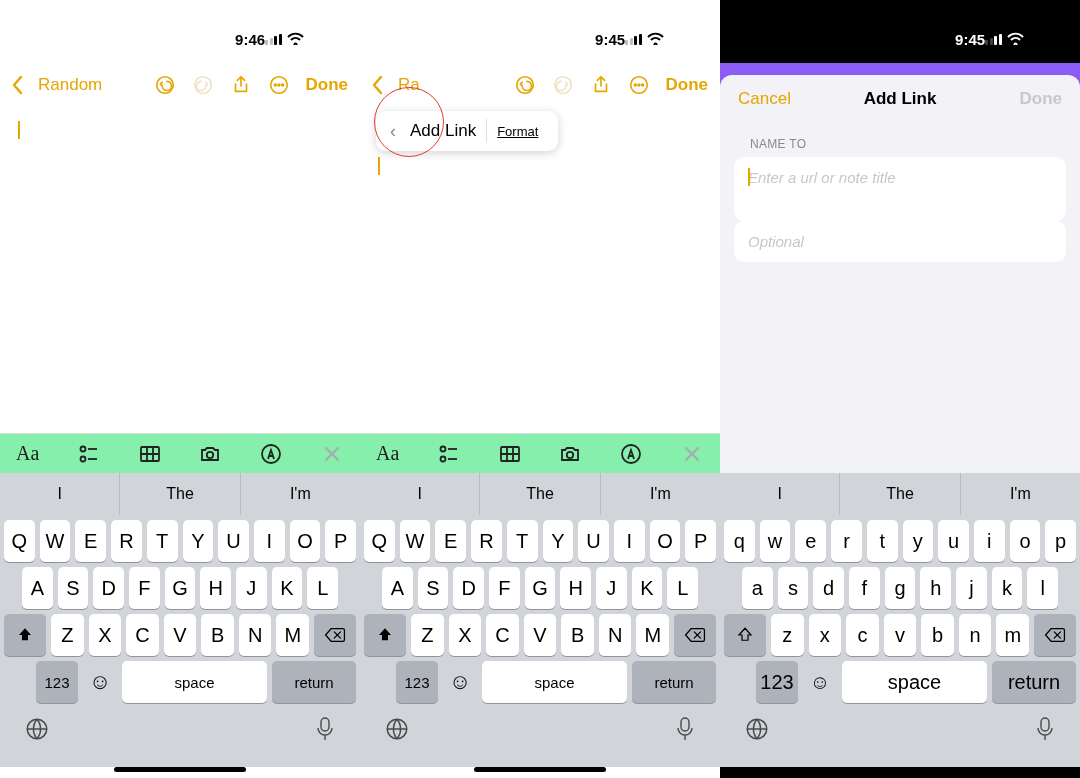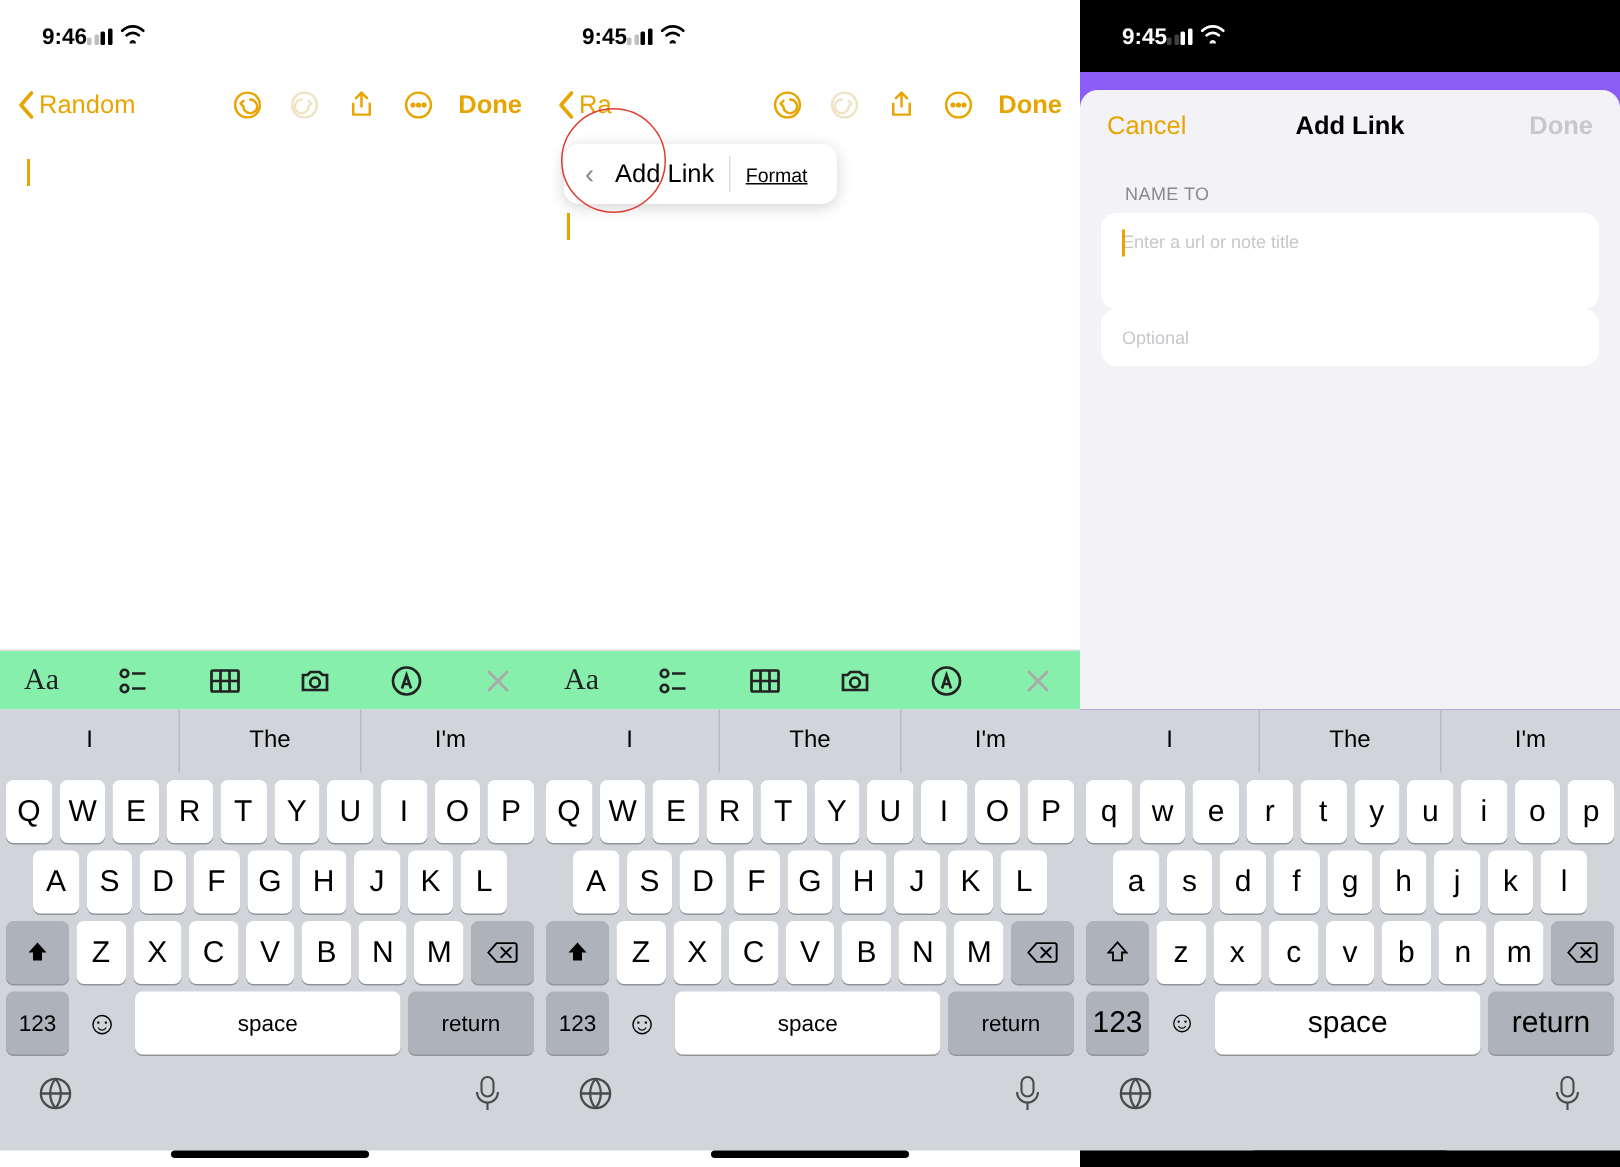--- a/index.html
+++ b/index.html
@@ -1,31 +1,31 @@
 <!DOCTYPE html>
 <html><head>
 <meta charset="utf-8">
 <style>
   * { box-sizing: border-box; margin: 0; padding: 0; font-family: -apple-system, "Helvetica Neue", Arial, sans-serif; }
   body { width: 1080px; height: 778px; display: flex; background: #fff; }
   .pane { width: 360px; height: 778px; display: flex; flex-direction: column; position: relative; border-right: 0px solid transparent; overflow: hidden; }
   .pane3 { background: #000; }
-  .status-bar { height: 48px; display: flex; align-items: center; justify-content: flex-start; padding: 0 28px; font-size: 15px; font-weight: 600; color: #000; }
+  .status-bar { height: 48px; display: flex; align-items: center; justify-content: flex-end; padding: 0 28px; font-size: 15px; font-weight: 600; color: #000; margin-top: 15px; }
   .pane3 .status-bar { color: #fff; }
   .status-right { display: flex; align-items: center; gap: 5px; }
   .signal-bars { display: inline-flex; align-items: flex-end; gap: 1.5px; }
   .signal-bars span { width: 3px; background: currentColor; border-radius: 1px; }
   .signal-bars .b1 { height: 5px; opacity: 0.25; }
   .signal-bars .b2 { height: 7px; opacity: 0.25; }
   .signal-bars .b3 { height: 9px; }
   .signal-bars .b4 { height: 11px; }
   .battery-pill { display: inline-flex; align-items: center; justify-content: center; background: currentColor; color: #fff; border-radius: 7px; padding: 1px 5px 1px 5px; font-size: 12px; font-weight: 700; }
   .pane3 .battery-pill { color: #000; }
   .nav-bar { height: 44px; display: flex; align-items: center; justify-content: space-between; padding: 0 12px; }
-  .nav-left { display: flex; gap: 2px; color: #e6a500; font-size: 17px; }
+  .nav-left { display: flex; gap: 14px; color: #e6a500; font-size: 17px; }
   .nav-icons { display: flex; align-items: center; gap: 16px; }
   .nav-icons .ic { width: 22px; height: 22px; stroke: #e6a500; }
   .nav-icons .ic.disabled { stroke: #e0c88a; opacity: 0.5; }
   .done-btn { color: #e6a500; font-size: 17px; font-weight: 600; }
   .note-body { flex: 1; background: #fff; position: relative; padding: 10px 18px; }
   .apple-glyph { font-size: 14px; color: #333; }
   .cursor { width: 2px; height: 18px; background: #e6a500; margin-top: 4px; }
   .context-menu { position: absolute; top: 4px; left: 16px; background: #fff; border-radius: 10px; box-shadow: 0 2px 10px rgba(0,0,0,0.18); display: flex; align-items: center; padding: 0 10px; height: 40px; font-size: 15px; z-index: 5; }
   .context-menu .chev { color: #888; font-size: 18px; padding: 0 4px; }
   .context-menu .item { padding: 0 10px; color: #000; }
@@ -38,35 +38,35 @@
   .suggest-row { height: 42px; display: flex; }
   .suggest { flex: 1; display: flex; align-items: center; justify-content: center; font-size: 16px; color: #000; border-right: 1px solid #b8bcc1; }
   .suggest:last-child { border-right: none; }
   .krow { display: flex; gap: 5px; padding: 5px 4px 0 4px; }
   .krow.r2 { padding-left: 22px; padding-right: 22px; }
   .krow.r3 { padding-left: 4px; padding-right: 4px; }
   .key { flex: 1; height: 42px; background: #fff; border-radius: 5px; display: flex; align-items: center; justify-content: center; font-size: 20px; box-shadow: 0 1px 0 rgba(0,0,0,0.3); }
   .key.special { background: #aeb3bb; color: #000; }
   .key.shift, .key.bksp { flex: 0 0 42px; }
   .krow.r4 { padding: 5px 4px 0 4px; gap: 5px; }
-  .key.num { flex: 0 0 42px; font-size: 15px; }
+  .key.num { flex: 0 0 42px; font-size: 15px; margin-left: 32px; }
   .key.emoji { flex: 0 0 34px; background: transparent; box-shadow: none; font-size: 22px; }
   .key.space { flex: 1; font-size: 15px; }
   .key.return { flex: 0 0 84px; font-size: 15px; text-align: right; }
   .kbottom { height: 52px; display: flex; align-items: center; justify-content: space-between; padding: 0 24px; }
   .kbottom svg { stroke: #4a4a4a; }
   .homebar { width: 132px; height: 5px; background: #000; border-radius: 3px; margin: 0 auto 6px auto; }
   .sheet-area { flex: 1; background: #8b5cf6; position: relative; }
   .sheet { position: absolute; left: 0; right: 0; bottom: 0; top: 12px; background: #f2f2f7; border-top-left-radius: 12px; border-top-right-radius: 12px; display: flex; flex-direction: column; }
   .sheet-nav { height: 48px; display: flex; align-items: center; justify-content: space-between; padding: 0 18px; font-size: 17px; }
   .sheet-nav .cancel { color: #e6a500; }
   .sheet-nav .title { font-weight: 600; color: #000; position: absolute; left: 0; right: 0; text-align: center; pointer-events: none; }
   .sheet-nav .done { color: #c8c8cb; font-weight: 600; }
   .section-label { font-size: 12px; color: #8a8a8e; padding: 14px 30px 6px 30px; letter-spacing: 0.3px; }
-  .field { background: #fff; border-radius: 10px; margin: 0 14px; padding: 12px 14px; font-size: 12px; color: #c7c7cc; position: relative; }
+  .field { background: #fff; border-radius: 10px; margin: 0 14px; padding: 12px 14px; font-size: 15px; color: #c7c7cc; position: relative; font-style: italic; }
   .field.big { height: 64px; }
   .field .fcursor { position: absolute; left: 14px; top: 11px; width: 2px; height: 18px; background: #e6a500; }
   .pane3 .keyboard .key { font-size: 20px; }
   .wifi-ic { display:inline-block; }
 </style>
 </head>
 <body>
 
 <div class="pane">
   <div class="status-bar">

